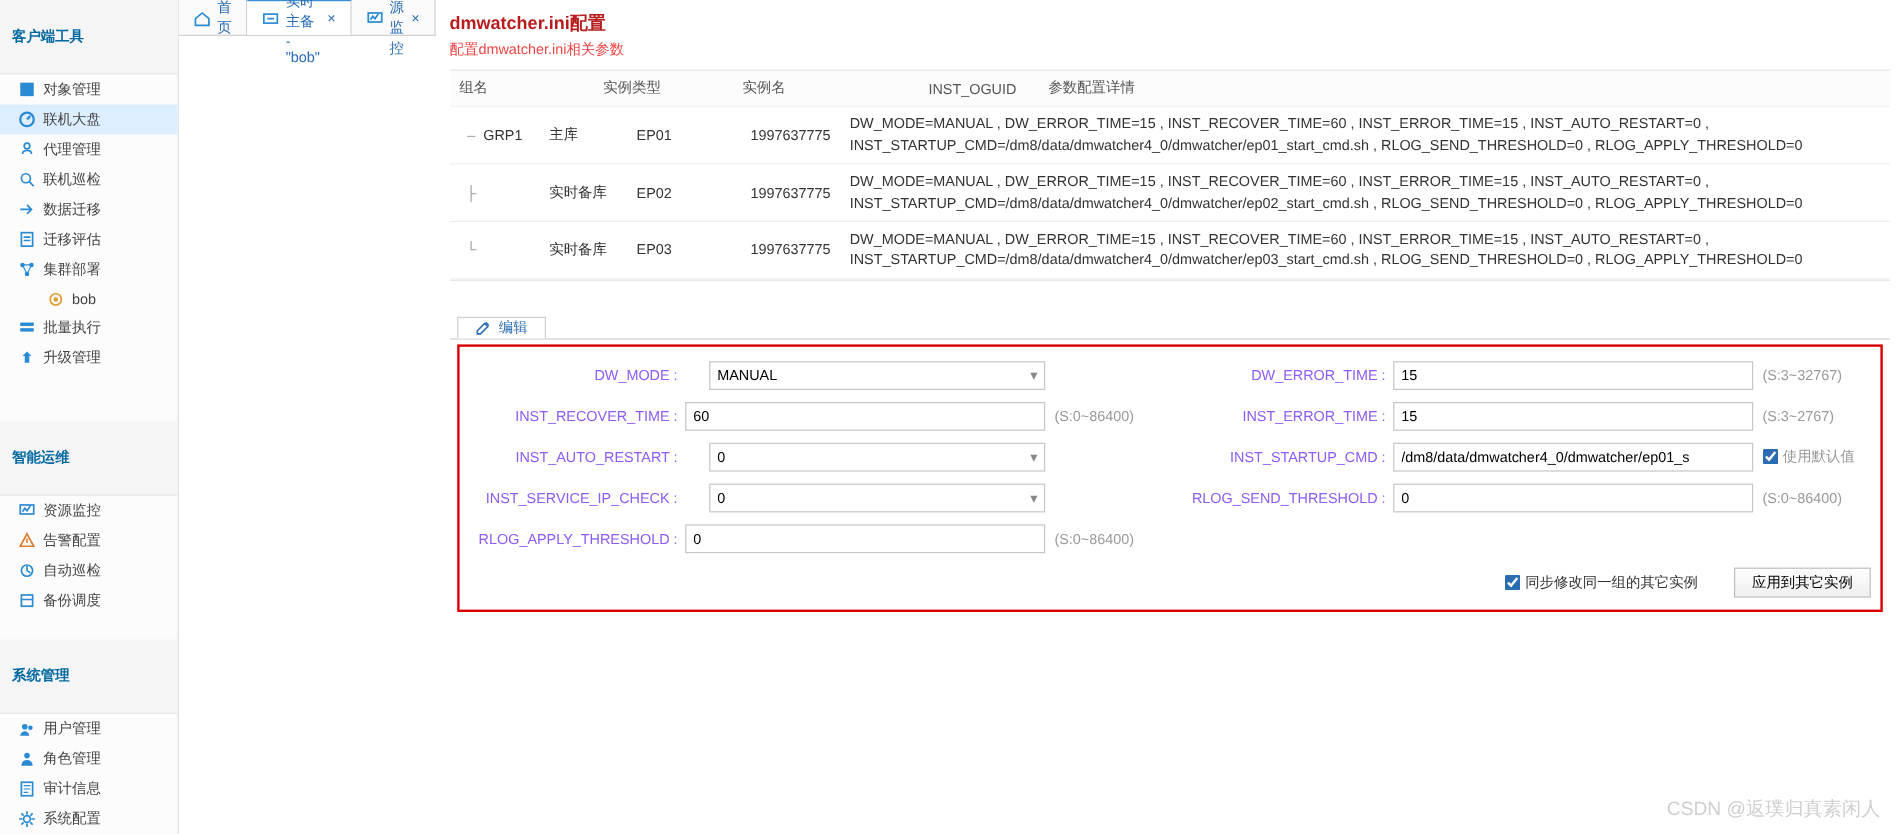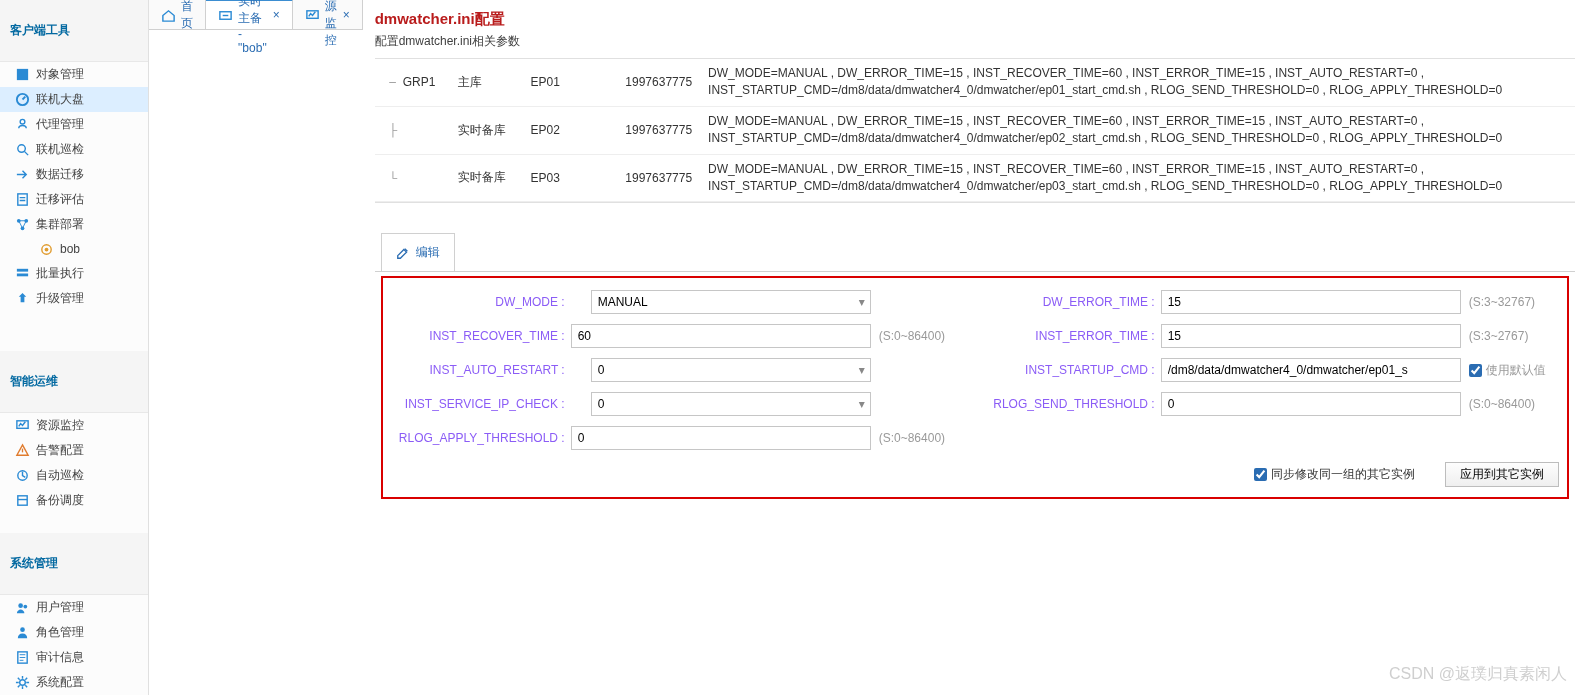--- a/index.html
+++ b/index.html
@@ -16,35 +16,35 @@
 
 .main { flex: 1 1 auto; display: flex; flex-direction: row; height: 100%; overflow: hidden; }
 .tabs { display: flex; align-items: stretch; border-bottom: 1px solid #d0d0d0; background: #fafafa; height: 30px; }
 .tab { display: flex; align-items: center; padding: 0 12px; border-right: 1px solid #d0d0d0; cursor: pointer; gap: 6px; color: #2a6cb2; }
 .tab.active { background: #fff; border-top: 2px solid #3b8dd1; margin-top: -1px; }
 .tab .close { color: #2a6cb2; cursor: pointer; }
 .tab .ticon { width: 14px; height: 14px; }
 
 .content { padding: 10px 12px 0 12px; flex: 1 1 auto; overflow: hidden; display: flex; flex-direction: column; }
 .page-title { font-size: 15px; font-weight: bold; color: #b91c1c; margin-bottom: 4px; }
-.page-sub { color: #404040; margin-bottom: 8px; }
+.page-sub { color: #ef4444; margin-bottom: 8px; }
 
 .grid { border: 1px solid #e0e0e0; border-left: none; border-right: none; }
 .grid-row { display: flex; border-bottom: 1px solid #eee; }
 .grid-hdr .cell { font-weight: normal; color: #555; background: #fcfcfc; }
 .cell { padding: 6px 8px; display: flex; align-items: center; }
 .c0 { width: 120px; }
 .c1 { width: 116px; }
 .c2 { width: 155px; }
 .c3 { width: 100px; }
 .c4 { flex: 1 1 auto; color: #333; line-height: 1.45; padding-top: 6px; padding-bottom: 6px; }
 .tree-ind { display:inline-block; width:20px; text-align:center; color:#999; }
 
 .edit-tabs { margin-top: 30px; display: flex; border-bottom: 1px solid #d0d0d0; }
-.edit-tab { padding: 10px 14px; border: 1px solid #d0d0d0; border-bottom: none; background: #fff; display: flex; align-items: center; gap: 6px; color: #2a6cb2; cursor: pointer; margin-left: 6px; }
+.edit-tab { padding: 0 14px; border: 1px solid #d0d0d0; border-bottom: none; background: #fff; display: flex; align-items: center; gap: 6px; color: #2a6cb2; cursor: pointer; margin-left: 6px; }
 .edit-tab .eicon { width: 14px; height: 14px; }
 
 .form-wrap { border: 2px solid #d90000; margin: 4px 6px 6px 6px; padding: 12px 8px 10px 8px; }
 .form-grid { display: grid; grid-template-columns: 180px 300px 90px 200px 300px 120px; row-gap: 10px; align-items: center; }
 .flabel { text-align: right; padding-right: 6px; color: #8b5cf6; }
 .fcolon::after { content: " :"; }
 .finput { height: 24px; border: 1px solid #c6c6c6; background: #fff; padding: 0 6px; width: 100%; font-size: 12px; }
 .fselect { position: relative; padding-left: 20px; }
 .fselect .caret { position: absolute; right: 6px; top: 50%; transform: translateY(-50%); color: #888; pointer-events: none; }
 .fhint { color: #999; padding-left: 8px; }
@@ -266,20 +266,27 @@
         <span>资源监控</span> 
         <span class="close">×</span>
       </div>
     </div>
 
   <div class="content">
     <div class="page-title">dmwatcher.ini配置</div>
     <div class="page-sub">配置dmwatcher.ini相关参数</div>
 
     <div class="grid">
+      <div class="grid-row grid-hdr" id="grid-hdr">
+          <div class="cell c0">组名</div>
+          <div class="cell c1">实例类型</div>
+          <div class="cell c2">实例名</div>
+          <div class="cell c3">INST_OGUID</div>
+          <div class="cell c4">参数配置详情</div>
+        </div>
       <div id="grid-body">
           <div class="grid-row">
             <div class="cell c0">
               <span class="tree-ind">–</span>
               <span>GRP1</span>
             </div>
             <div class="cell c1">主库</div>
             <div class="cell c2">EP01</div>
             <div class="cell c3">1997637775</div>
             <div class="cell c4">DW_MODE=MANUAL , DW_ERROR_TIME=15 , INST_RECOVER_TIME=60 , INST_ERROR_TIME=15 , INST_AUTO_RESTART=0 , INST_STARTUP_CMD=/dm8/data/dmwatcher4_0/dmwatcher/ep01_start_cmd.sh , RLOG_SEND_THRESHOLD=0 , RLOG_APPLY_THRESHOLD=0</div>

